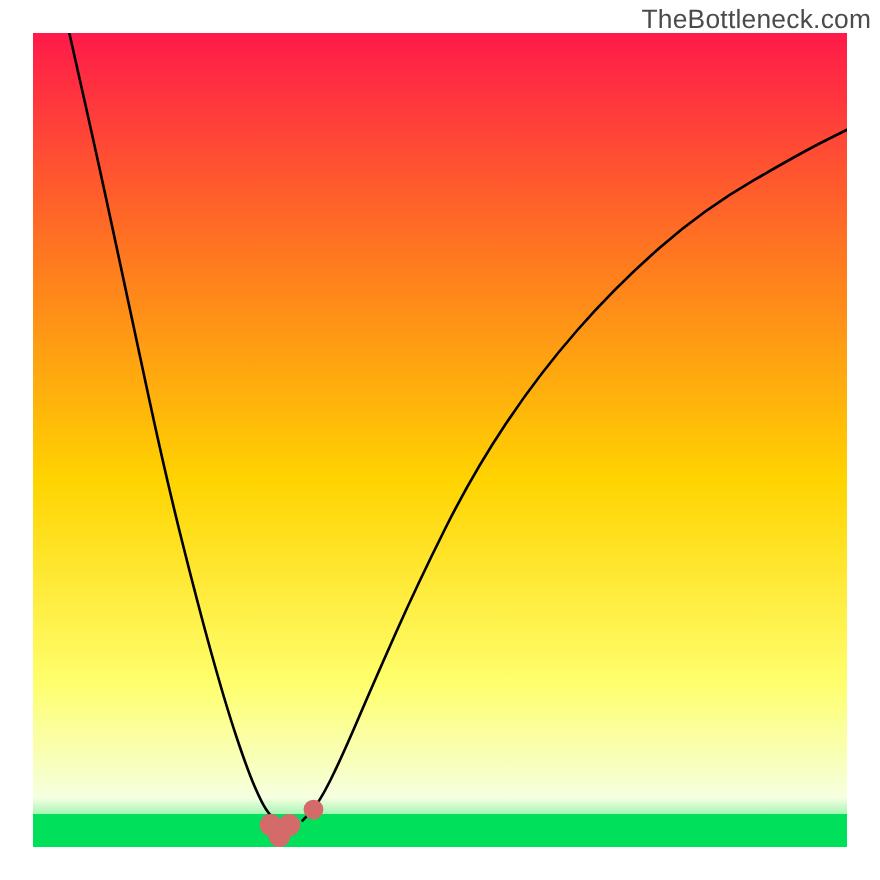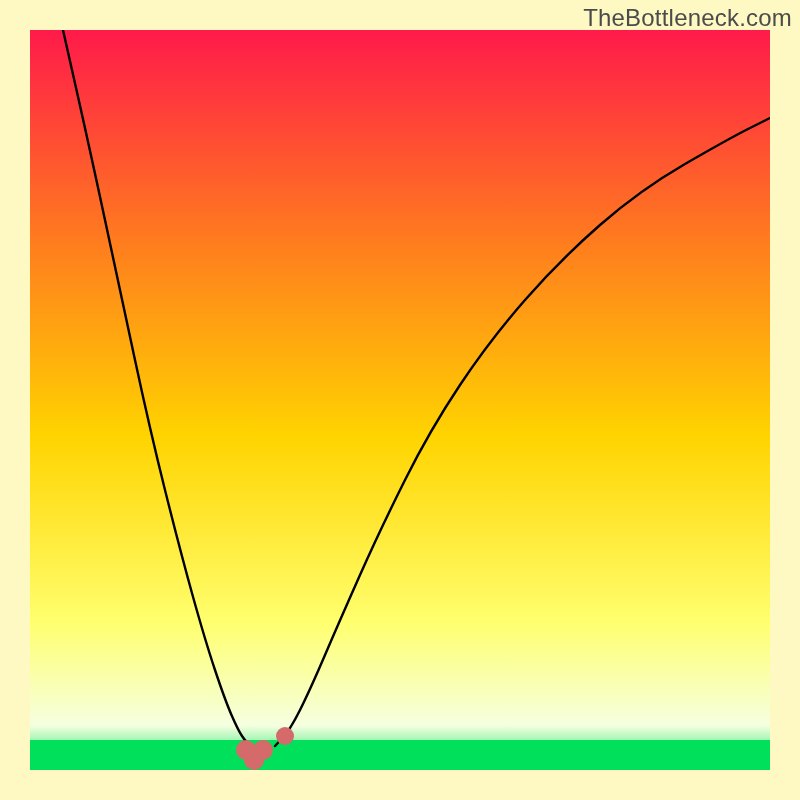--- a/index.html
+++ b/index.html
@@ -8,21 +8,21 @@
     width: 800px;
     height: 800px;
     overflow: hidden;
     background: #000;
     font-family: Arial, Helvetica, sans-serif;
   }
   .frame {
     position: absolute;
     top: 0; left: 0;
     width: 800px; height: 800px;
-    background: #fef9c3;
+    background: #ffffff;
   }
   .plot {
     position: absolute;
     top: 30px;
     left: 30px;
     width: 740px;
     height: 740px;
     overflow: hidden;
   }
   .watermark {

